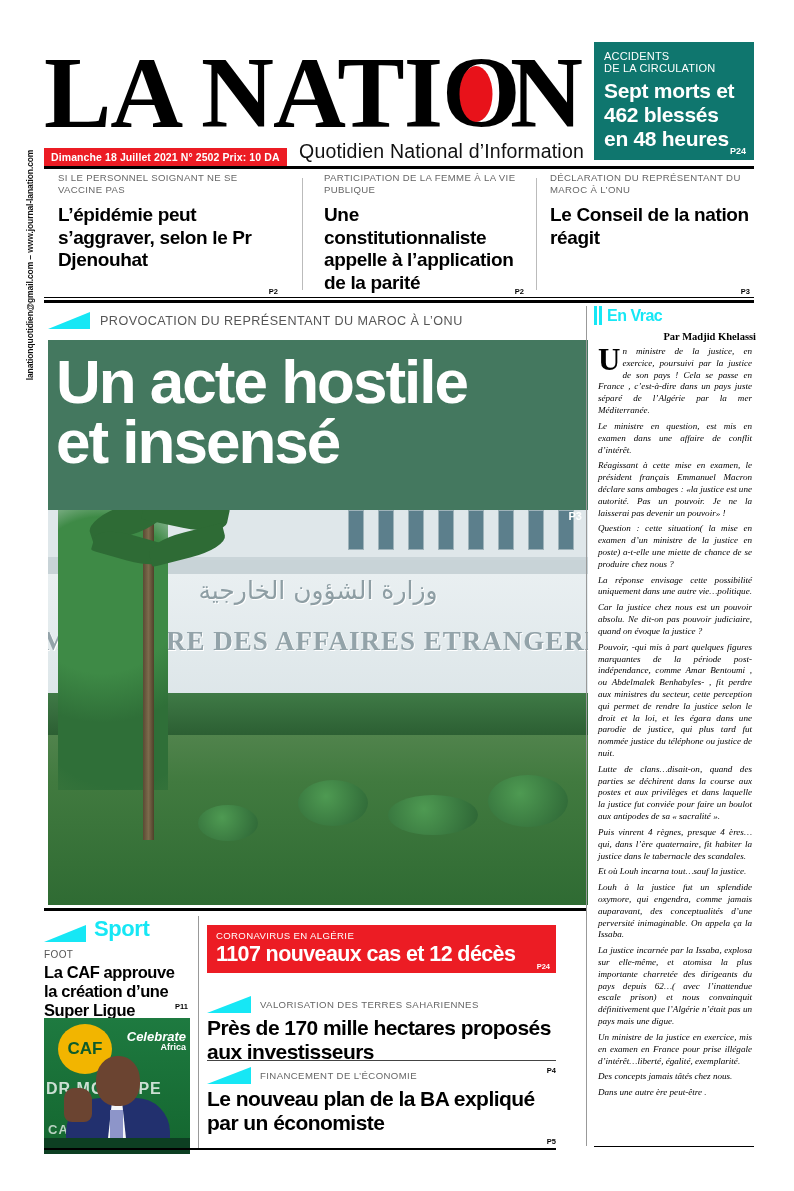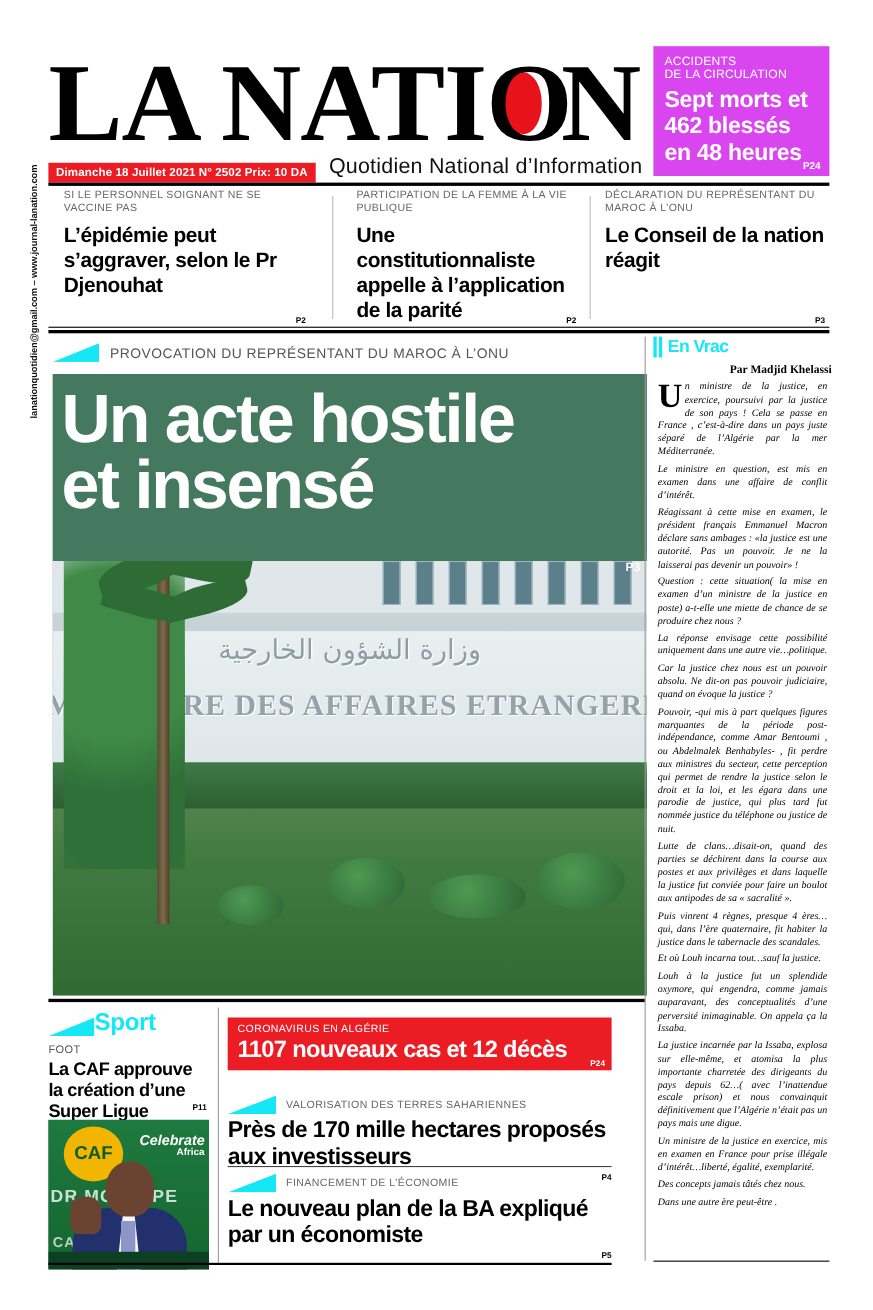--- a/index.html
+++ b/index.html
@@ -66,21 +66,21 @@
     font-family: "Liberation Sans", sans-serif;
     letter-spacing: 0.2px;
     white-space: nowrap;
     color: #111;
   }
 
   
   .redbox {
     position: absolute; left: 594px; top: 42px;
     width: 160px; height: 118px;
-    background: #d946ef; color: #fff;
+    background: #0f766e; color: #fff;
     padding: 8px 10px 6px 10px;
   }
   .redbox .kick { font-size: 11px; line-height: 1.12; letter-spacing: .2px; font-weight: 400; }
   .redbox .head {
     font-size: 21px; font-weight: bold; line-height: 1.16;
     margin-top: 4px; letter-spacing: -0.3px;
   }
   .redbox .pg {
     position: absolute; right: 8px; bottom: 4px;
     font-size: 9px; font-weight: bold;
@@ -222,21 +222,21 @@
   .vrac-body .drop::first-letter {
     float: left; font-size: 31px; line-height: 0.82; font-style: normal;
     font-weight: bold; padding: 1px 2px 0 0;
     font-family: "Liberation Serif", serif;
   }
   .vrac-rule { position: absolute; left: 594px; top: 1146px; width: 160px; height: 1px; background:#000; }
 
   
   .sport { position: absolute; left: 44px; top: 916px; width: 146px; }
   .sport-title {
-    display: flex; align-items: flex-end; 
+    display: flex; align-items: flex-end; gap: 8px;
     color: #16e7f5; font-weight: bold; font-size: 22px; letter-spacing: -0.4px;
   }
   .sport .wedge { width: 42px; height: 17px; }
   .sport-kick { font-size: 10px; color: #555; letter-spacing: .4px; margin-top: 7px; }
   .sport-head {
     font-size: 16.5px; font-weight: bold; line-height: 1.16;
     letter-spacing: -0.4px; margin-top: 3px;
   }
   .sport-pg { position: absolute; right: 2px; top: 86px; font-size: 7.5px; font-weight: bold; }
   .sport-photo {

